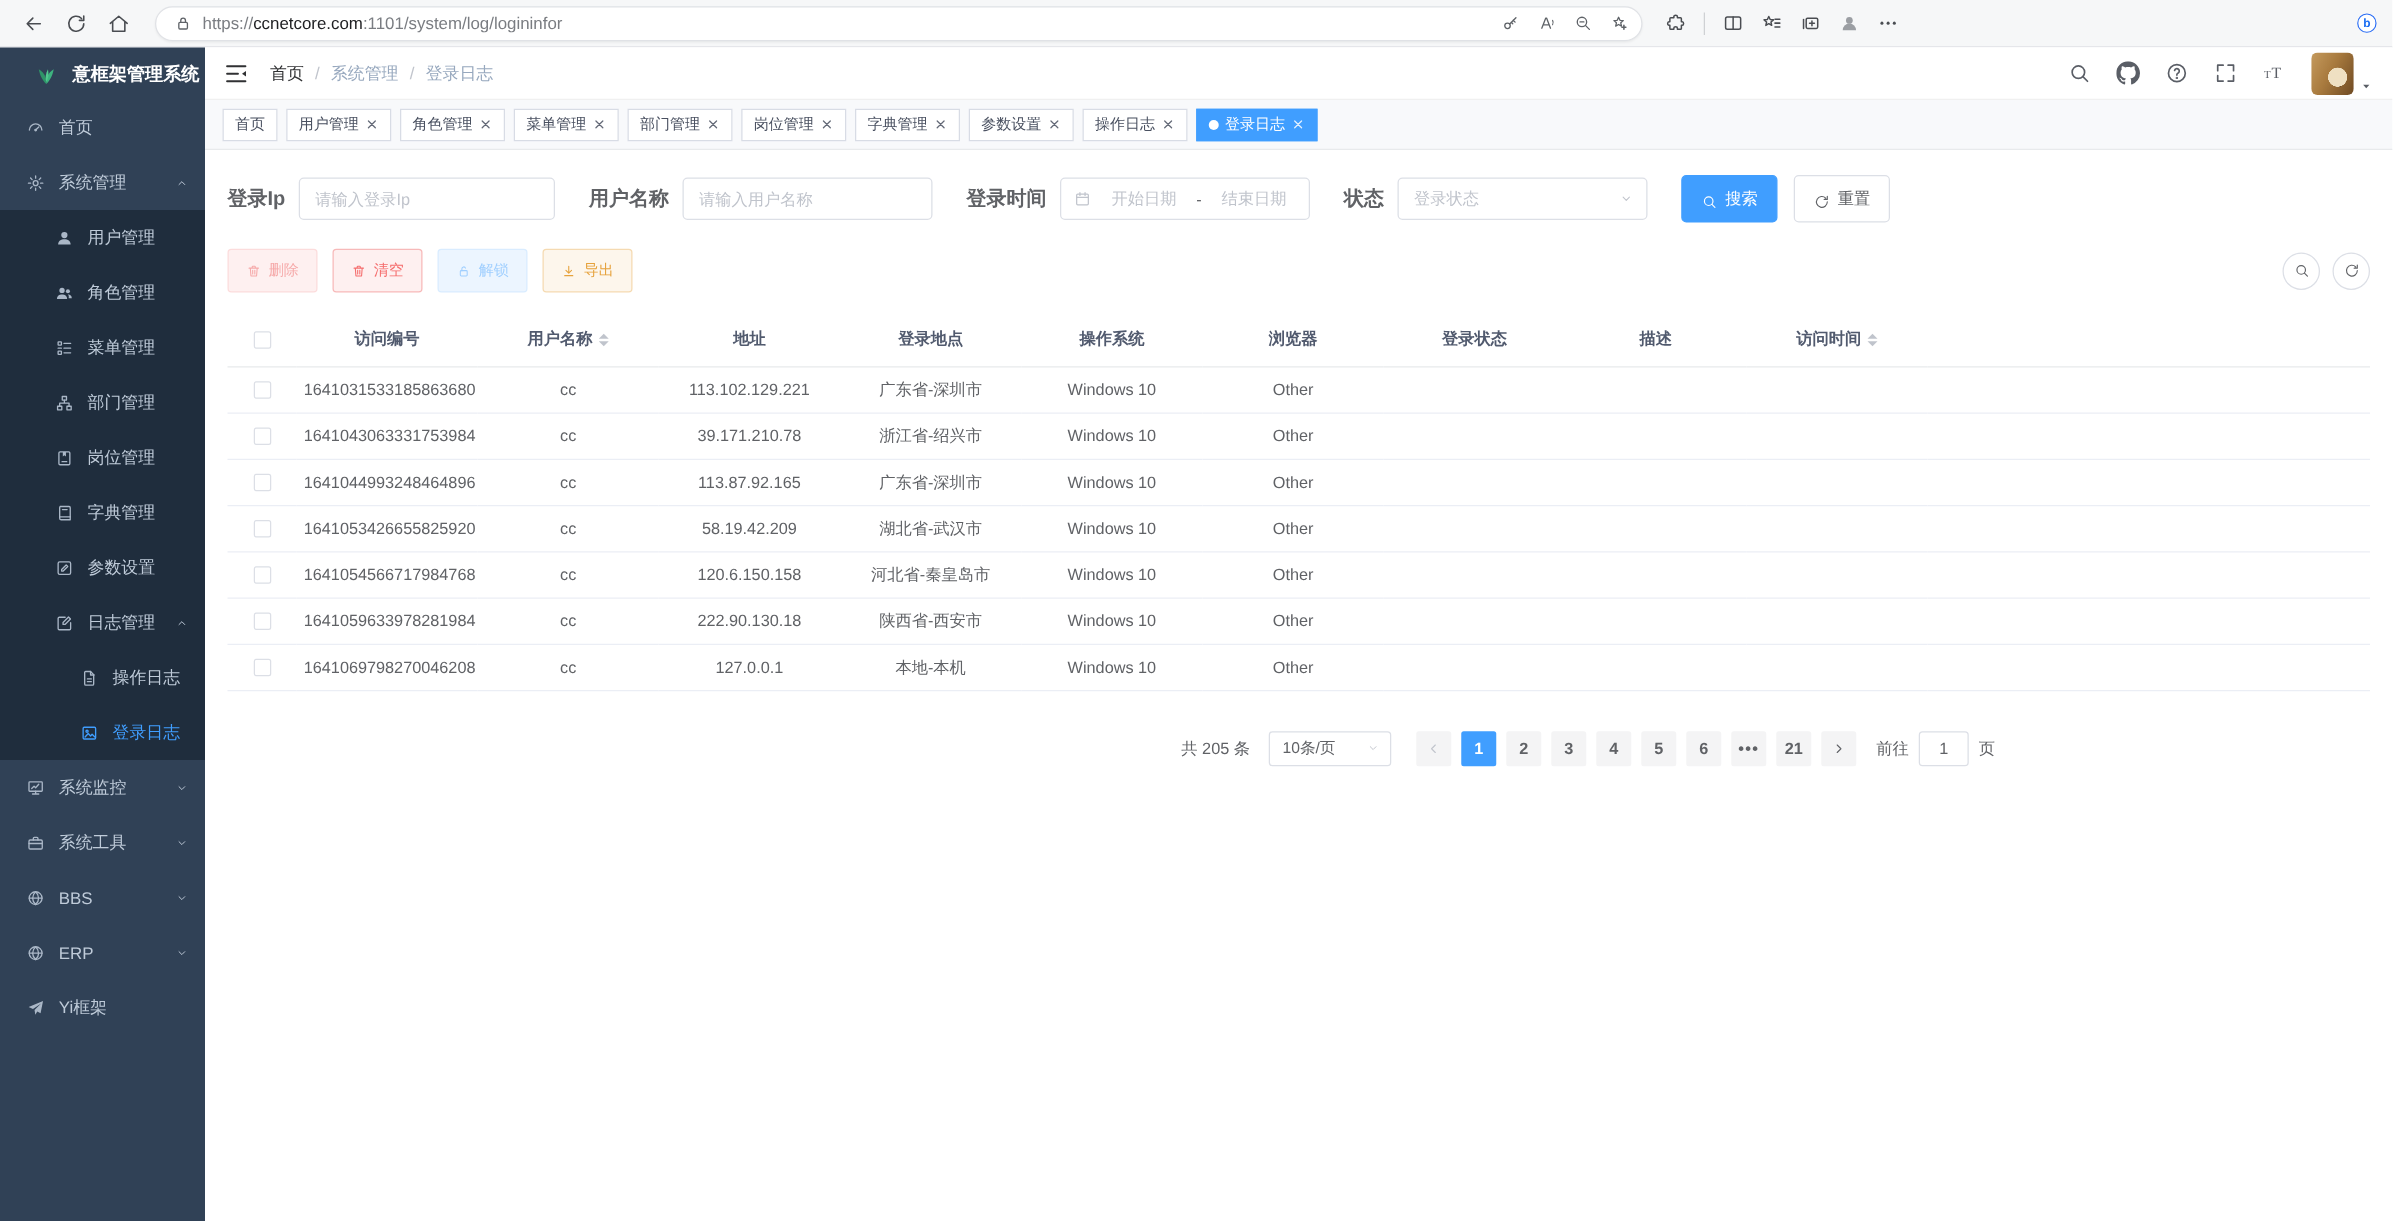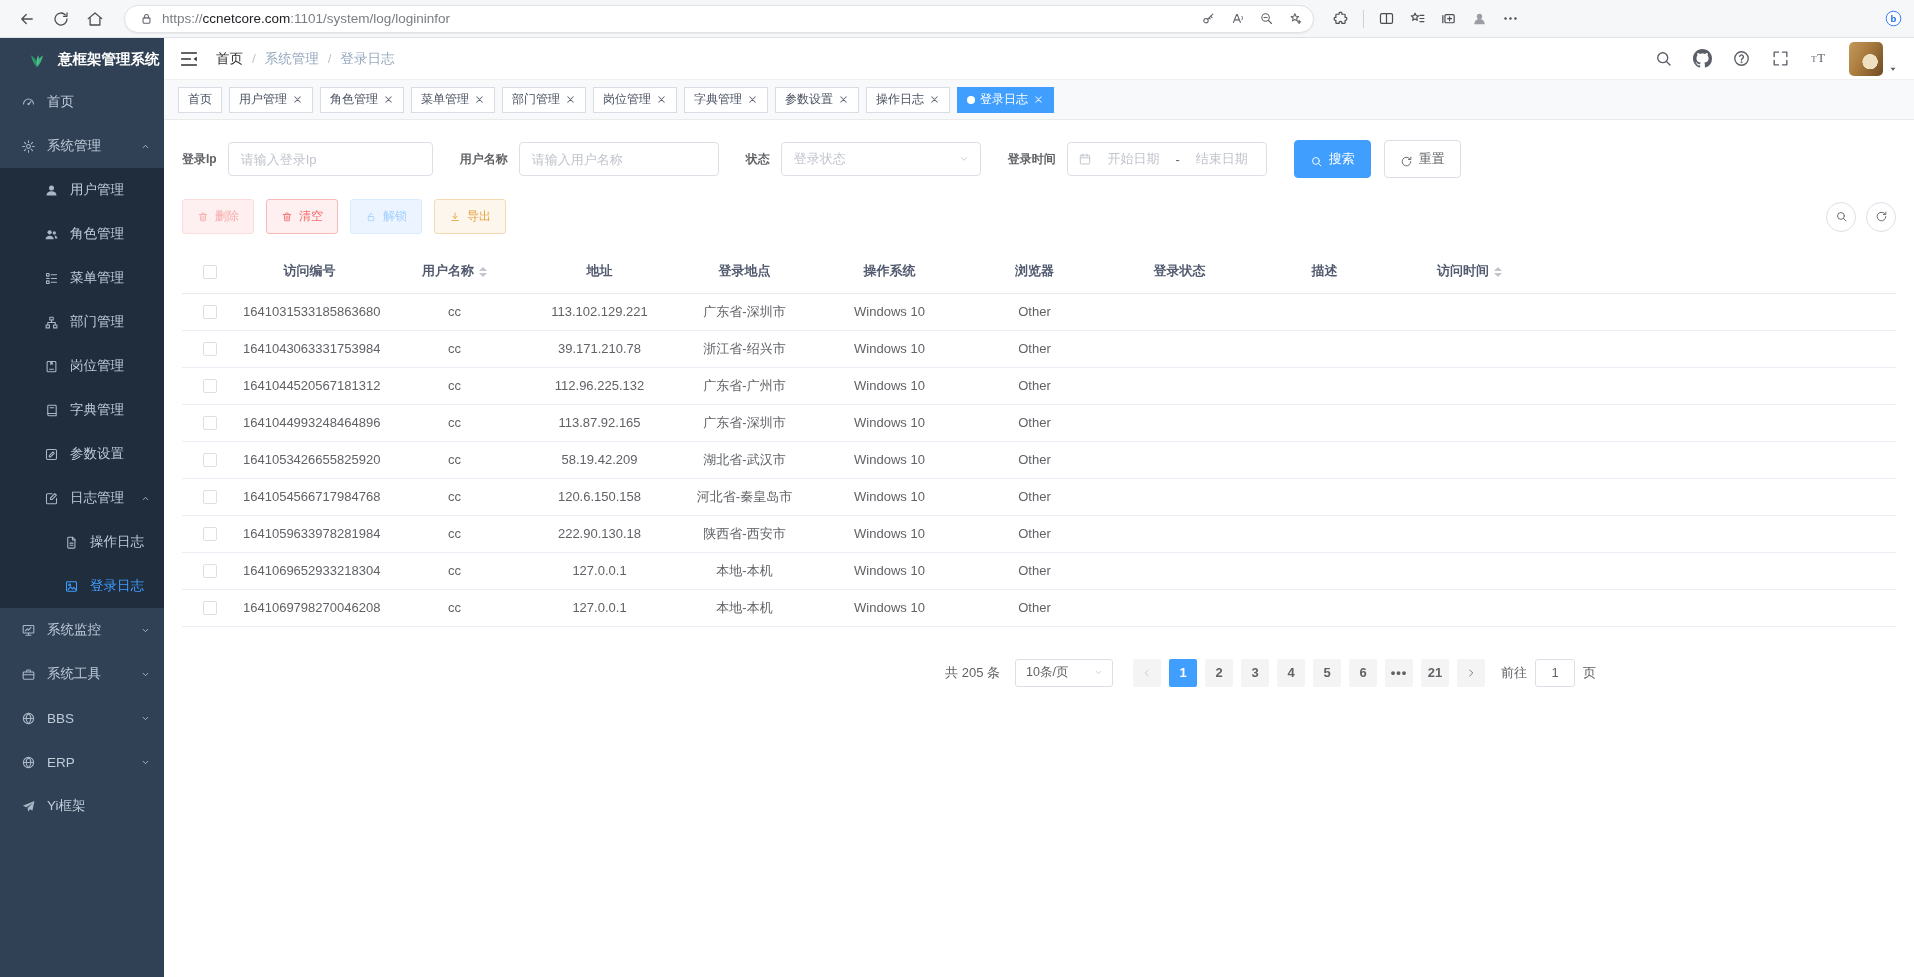--- a/index.html
+++ b/index.html
@@ -61,21 +61,21 @@
   .tag { height:26px; display:inline-flex; align-items:center; gap:5px; background:#fff; border:1px solid #d8dce5; color:#495060; font-size:12px; padding:0 9px; cursor:pointer; white-space:nowrap; }
   .tag .dot { width:8px; height:8px; border-radius:50%; background:#fff; display:inline-block; }
   .tag.active { background:#409eff; border-color:#409eff; color:#fff; }
   .tag-close { width:11px; height:11px; display:inline-flex; color:inherit; opacity:.85; }
   .tag-close svg { width:100%; height:100%; }
 
   
   .content { padding:20px 18px 0 18px; flex:1; background:#fff; }
   .filters { display:flex; align-items:center; }
   .fgroup { display:flex; align-items:center; margin-right:27px; }
-  .fgroup label { font-size:12px; font-weight:bold; color:#606266; margin-right:11px; white-space:nowrap;text-align:right; }
+  .fgroup label { font-size:16px; font-weight:bold; color:#606266; margin-right:11px; white-space:nowrap;text-align:right; }
   .inp { height:34px; border:1px solid #dcdfe6; border-radius:4px; padding:0 12px; font-size:13px; color:#606266; outline:none; font-family:inherit; }
   .inp::placeholder { color:#c0c4cc; }
   .inp.ip { width:205px; } .inp.user { width:200px; }
   .select { width:200px; height:34px; border:1px solid #dcdfe6; border-radius:4px; display:flex; align-items:center; padding:0 10px 0 12px; cursor:pointer; }
   .sel-text { font-size:13px; color:#c0c4cc; flex:1; }
   .sel-caret { width:12px; height:12px; color:#c0c4cc; }
   .daterange { width:200px; height:34px; border:1px solid #dcdfe6; border-radius:4px; display:flex; align-items:center; padding:0 10px; gap:8px; cursor:pointer; }
   .daterange .icon { width:14px; height:14px; color:#c0c4cc; }
   .daterange .ph { font-size:13px; color:#c0c4cc; flex:1; text-align:center; }
   .daterange .dsep { font-size:13px; color:#606266; }
@@ -593,42 +593,42 @@
         <form class="filters">
           <div class="fgroup">
             <label>登录Ip</label>
             <input class="inp ip" placeholder="请输入登录Ip" style="">
           </div>
           <div class="fgroup">
             <label>用户名称</label>
             <input class="inp user" placeholder="请输入用户名称" style="">
           </div>
           <div class="fgroup">
-            <label>状态</label>
-            <div class="select">
-              <span class="sel-text">登录状态</span>
-              <span class="sel-caret icon">
-                  <svg viewBox="0 0 24 24" fill="none" stroke="currentColor" stroke-width="1.7" stroke-linecap="round" stroke-linejoin="round">
-                    <path d="m7 9.5 5 5 5-5"></path>
-                  </svg>
-                </span>
-            </div>
-          </div>
-          <div class="fgroup">
             <label>登录时间</label>
             <div class="daterange">
               <span class="icon">
                   <svg viewBox="0 0 24 24" fill="none" stroke="currentColor" stroke-width="1.7" stroke-linecap="round" stroke-linejoin="round">
                     <rect x="4" y="5.5" width="16" height="15" rx="1.5"></rect>
                     <path d="M4 10h16M8.5 3.5v4M15.5 3.5v4"></path>
                   </svg>
                 </span>
               <span class="ph">开始日期</span>
               <span class="dsep">-</span>
               <span class="ph">结束日期</span>
+            </div>
+          </div>
+          <div class="fgroup">
+            <label>状态</label>
+            <div class="select">
+              <span class="sel-text">登录状态</span>
+              <span class="sel-caret icon">
+                  <svg viewBox="0 0 24 24" fill="none" stroke="currentColor" stroke-width="1.7" stroke-linecap="round" stroke-linejoin="round">
+                    <path d="m7 9.5 5 5 5-5"></path>
+                  </svg>
+                </span>
             </div>
           </div>
           <button type="button" class="btn btn-search">
             <span class="icon">
                 <svg viewBox="0 0 24 24" fill="none" stroke="currentColor" stroke-width="1.7" stroke-linecap="round" stroke-linejoin="round">
                   <circle cx="11" cy="11" r="6.3"></circle>
                   <path d="m15.8 15.8 4.4 4.4"></path>
                 </svg>
               </span>
             <span>搜索</span>
@@ -753,33 +753,20 @@
                 <td>浙江省-绍兴市</td>
                 <td>Windows 10</td>
                 <td>Other</td>
                 <td></td>
                 <td></td>
                 <td></td>
                 <td></td>
               </tr>
               <tr>
                 <td><span class="checkbox"></span></td>
-                <td>1641044520567181312</td>
-                <td>cc</td>
-                <td>112.96.225.132</td>
-                <td>广东省-广州市</td>
-                <td>Windows 10</td>
-                <td>Other</td>
-                <td></td>
-                <td></td>
-                <td></td>
-                <td></td>
-              </tr>
-              <tr>
-                <td><span class="checkbox"></span></td>
                 <td>1641044993248464896</td>
                 <td>cc</td>
                 <td>113.87.92.165</td>
                 <td>广东省-深圳市</td>
                 <td>Windows 10</td>
                 <td>Other</td>
                 <td></td>
                 <td></td>
                 <td></td>
                 <td></td>
@@ -818,33 +805,20 @@
                 <td>陕西省-西安市</td>
                 <td>Windows 10</td>
                 <td>Other</td>
                 <td></td>
                 <td></td>
                 <td></td>
                 <td></td>
               </tr>
               <tr>
                 <td><span class="checkbox"></span></td>
-                <td>1641069652933218304</td>
-                <td>cc</td>
-                <td>127.0.0.1</td>
-                <td>本地-本机</td>
-                <td>Windows 10</td>
-                <td>Other</td>
-                <td></td>
-                <td></td>
-                <td></td>
-                <td></td>
-              </tr>
-              <tr>
-                <td><span class="checkbox"></span></td>
                 <td>1641069798270046208</td>
                 <td>cc</td>
                 <td>127.0.0.1</td>
                 <td>本地-本机</td>
                 <td>Windows 10</td>
                 <td>Other</td>
                 <td></td>
                 <td></td>
                 <td></td>
                 <td></td>

